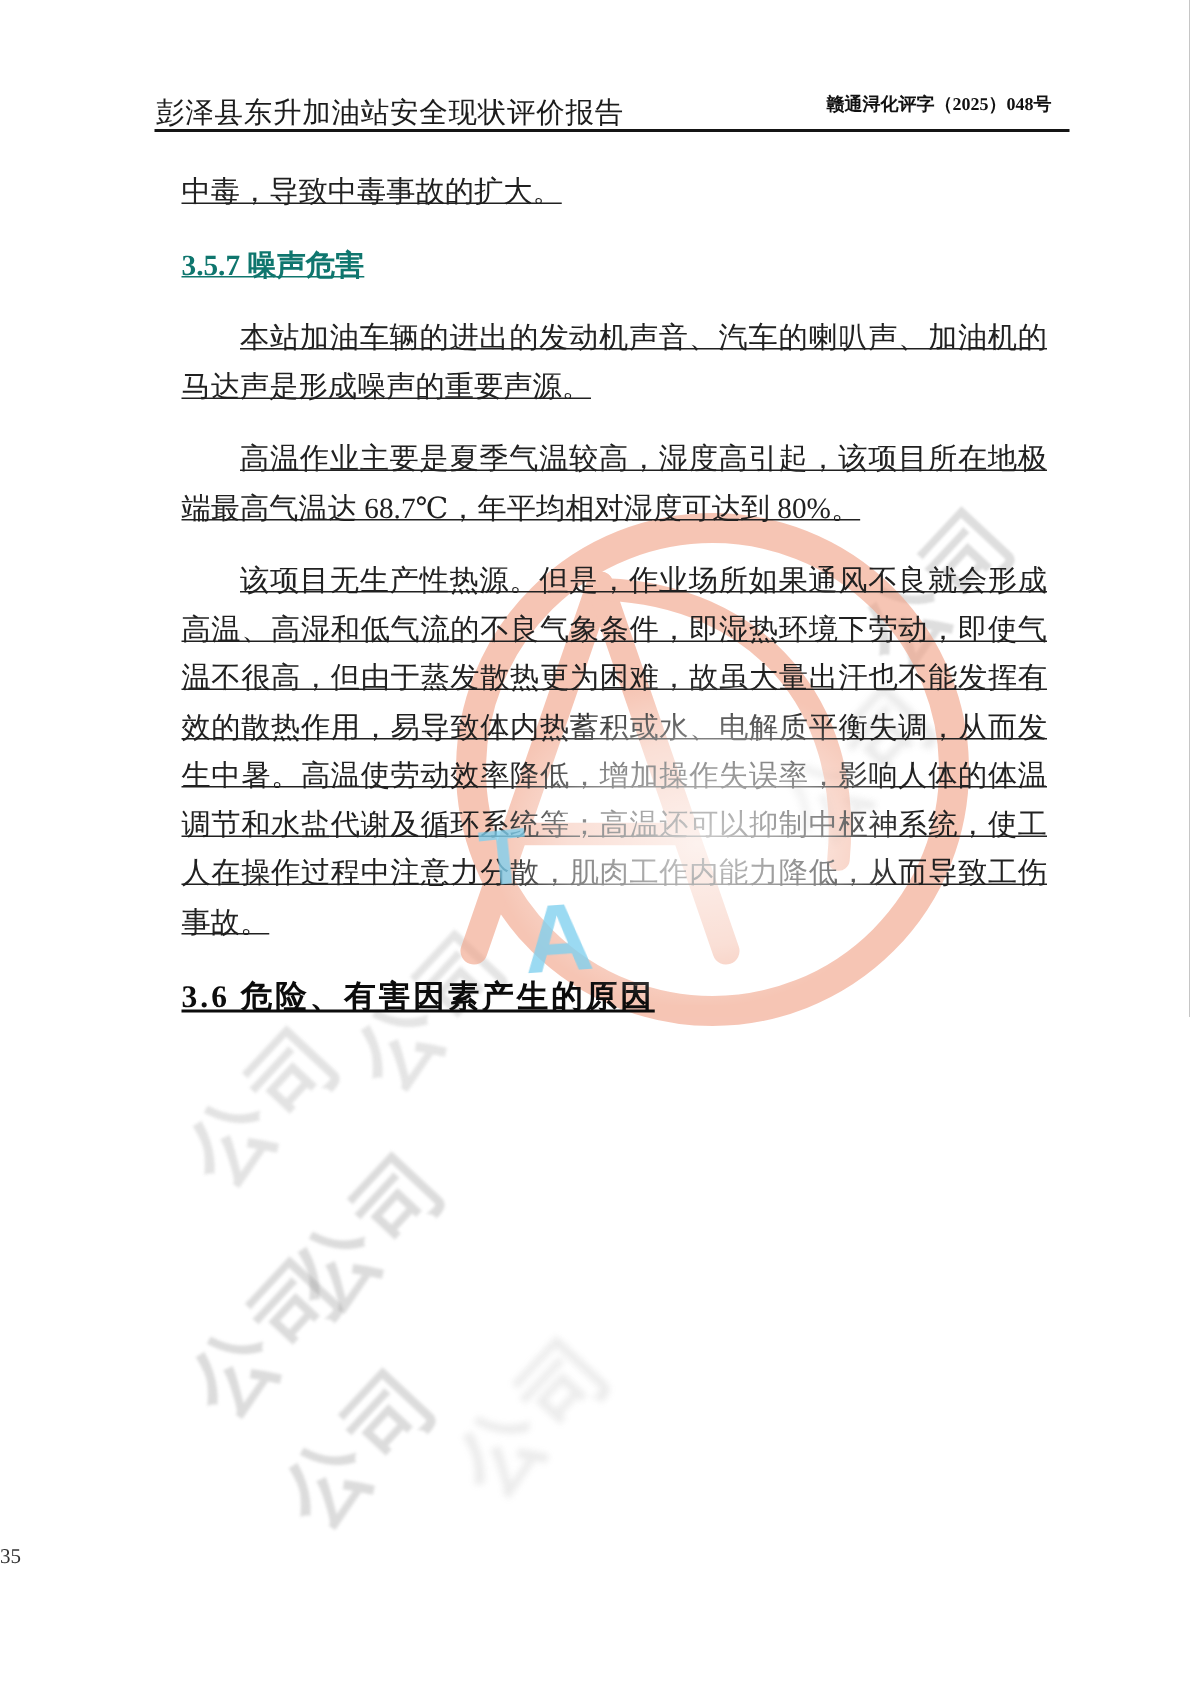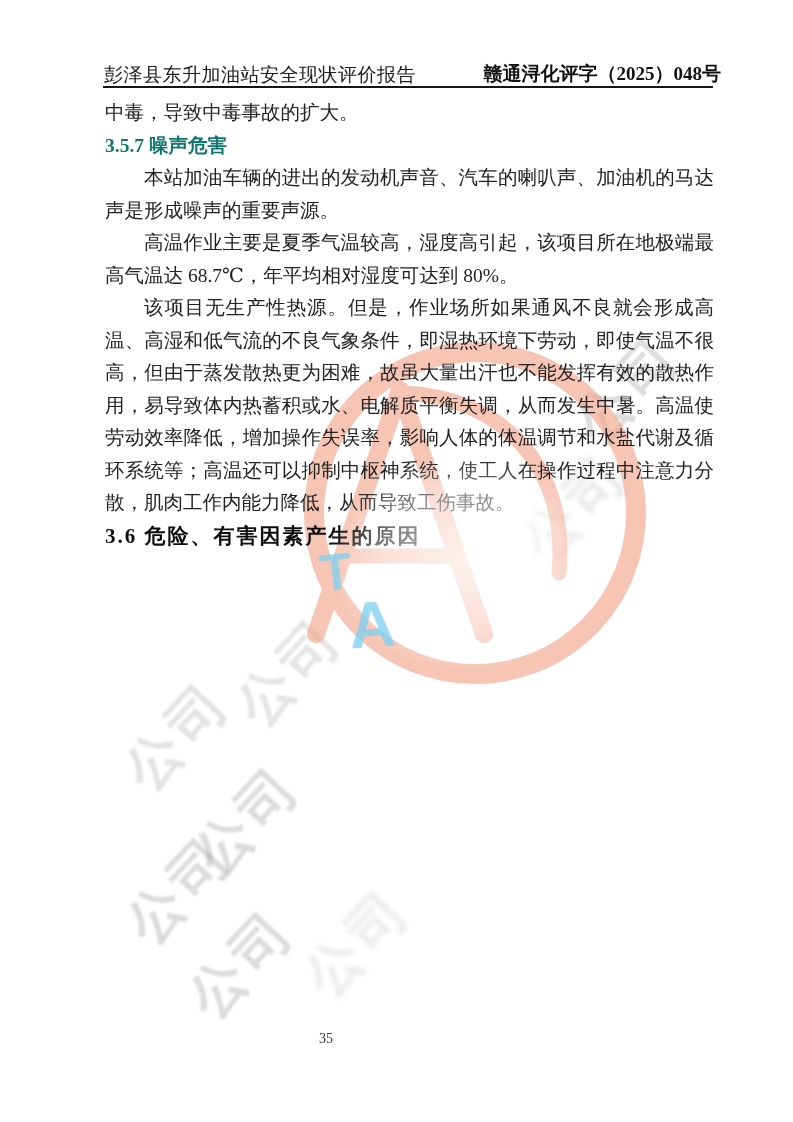--- a/index.html
+++ b/index.html
@@ -2,33 +2,33 @@
 <html><head>
 <meta charset="utf-8">
 <style>
   html,body{margin:0;padding:0;background:#9a9a9a;}
   .page{
     position:relative;width:793px;height:1122px;background:#ffffff;
     overflow:hidden;font-family:"Liberation Serif","DejaVu Serif",serif;color:#212121;
   }
   
   .hdr-left{position:absolute;left:104px;top:62px;font-size:19px;letter-spacing:.5px;color:#1c1c1c;}
-  .hdr-right{position:absolute;right:72px;top:61px;font-size:19px;font-weight:bold;color:#111;}
+  .hdr-right{position:absolute;right:92px;top:61px;font-size:12px;font-weight:bold;color:#111;}
   .hdr-rule{position:absolute;left:103px;width:610px;top:86px;height:2px;background:#151515;}
   
   .body-text{
     position:absolute;left:105px;top:97px;width:609px;
     font-size:19.5px;line-height:32.5px;text-align:justify;
     text-justify:inter-ideograph;z-index:2;
   }
-  .body-text p{margin:0;text-indent:2em;}
+  .body-text p{margin:16px;text-indent:2em;text-decoration:underline;}
   .body-text p.cont{text-indent:0;}
   .body-text .h-num{font-weight:bold;text-indent:0;color:#0f766e;}
   .body-text .h-kai{font-weight:bold;text-indent:0;color:#0c0c0c;font-size:21px;letter-spacing:2px;}
-  .page-num{position:absolute;left:0;width:652px;top:1031px;text-align:center;font-size:14px;color:#333;z-index:2;}
+  .page-num{position:absolute;left:0;width:652px;top:1031px;text-align:left;font-size:14px;color:#333;z-index:2;}
   
   .wm{position:absolute;pointer-events:none;user-select:none;}
   .wm-ring{left:297px;top:335px;z-index:1;}
   .wm-white{left:330px;top:455px;width:270px;height:215px;z-index:3;
     background:radial-gradient(ellipse at 50% 50%, rgba(255,255,255,.78) 0%, rgba(255,255,255,.45) 45%, rgba(255,255,255,0) 72%);}
   .wm-blue{z-index:4;font-family:"Liberation Sans","DejaVu Sans",sans-serif;font-weight:bold;
     color:rgba(127,208,238,.78);filter:blur(.4px);}
   .wm-blue.t{left:320px;top:542px;font-size:52px;transform:rotate(-6deg);}
   .wm-blue.a{left:349px;top:588px;font-size:64px;transform:rotate(-4deg);}
   .wm-red{left:286px;top:719px;z-index:4;font-size:60px;font-weight:bold;letter-spacing:15px;

